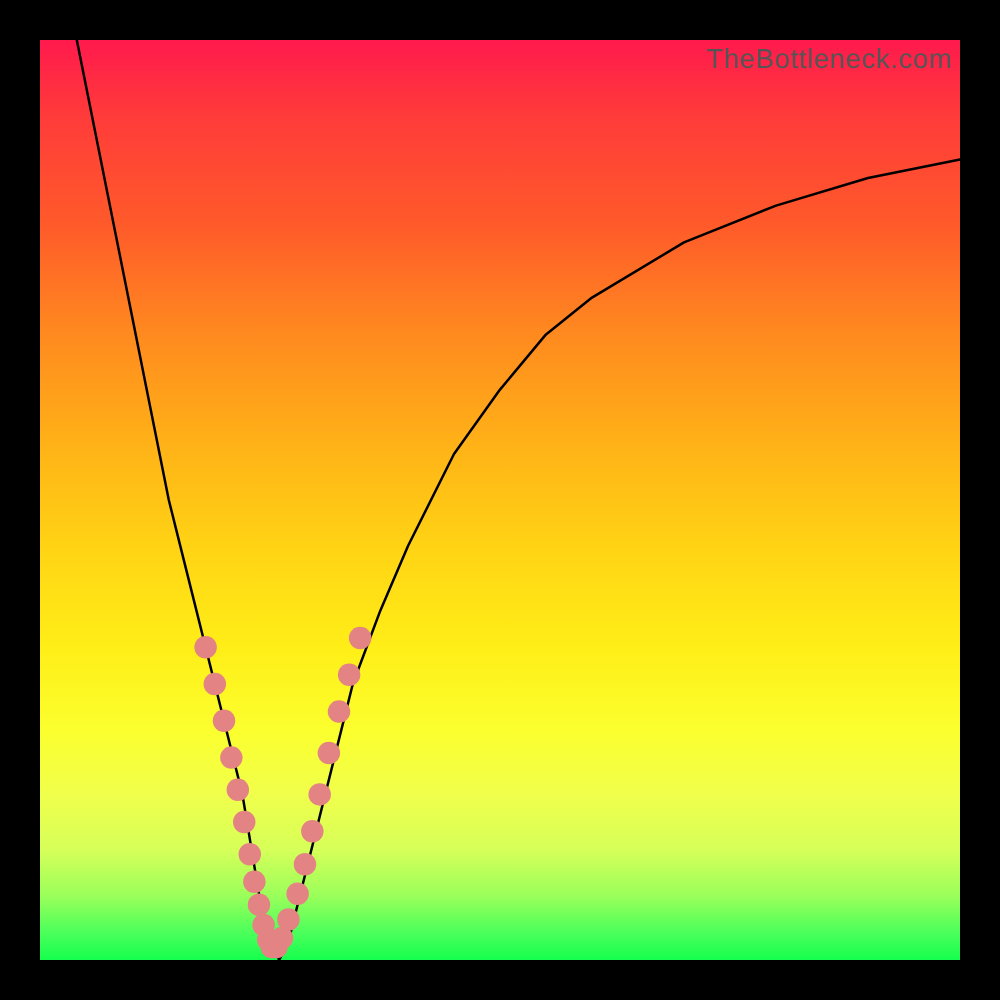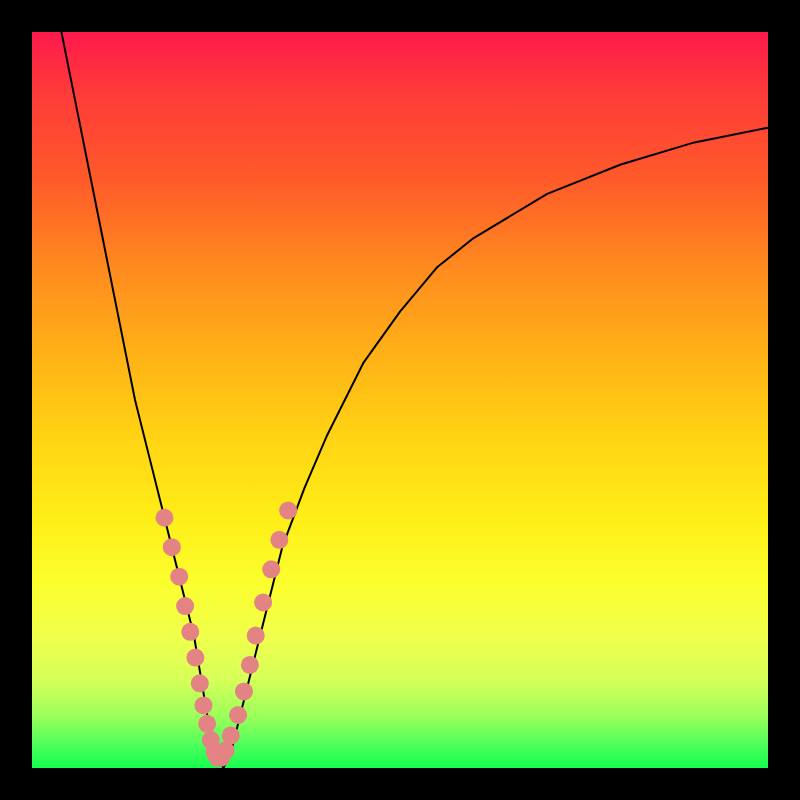--- a/index.html
+++ b/index.html
@@ -56,20 +56,21 @@
     width: 736px;
     height: 736px;
     overflow: visible;
   }
 </style>
 </head>
 <body>
 
 <div class="outer">
   <div class="plot-area">
+    <div class="watermark">TheBottleneck.com</div>
     <svg class="curve" viewBox="0 0 736 736">
       <g id="curve-group">
           <path d="M29.44 0.00 L44.16 73.60 L58.88 147.20 L73.60 220.80 L88.32 294.40 L103.04 368.00 L117.76 426.88 L132.48 485.76 L147.20 544.64 L161.92 603.52 L169.28 647.68 L176.64 691.84 L184.00 721.28 L191.36 736.00 L198.72 721.28 L206.08 691.84 L220.80 632.96 L235.52 574.08 L250.24 515.20 L272.32 456.32 L294.40 404.80 L331.20 331.20 L368.00 279.68 L404.80 235.52 L441.60 206.08 L515.20 161.92 L588.80 132.48 L662.40 110.40 L736.00 95.68" fill="none" stroke="#000" stroke-width="2" stroke-linecap="round" stroke-linejoin="round"></path>
         </g>
       <g id="marker-group">
           <circle cx="132.48" cy="485.76" r="9" fill="#e38383"></circle>
           <circle cx="139.84" cy="515.20" r="9" fill="#e38383"></circle>
           <circle cx="147.20" cy="544.64" r="9" fill="#e38383"></circle>
           <circle cx="153.09" cy="574.08" r="9" fill="#e38383"></circle>
           <circle cx="158.24" cy="599.84" r="9" fill="#e38383"></circle>

